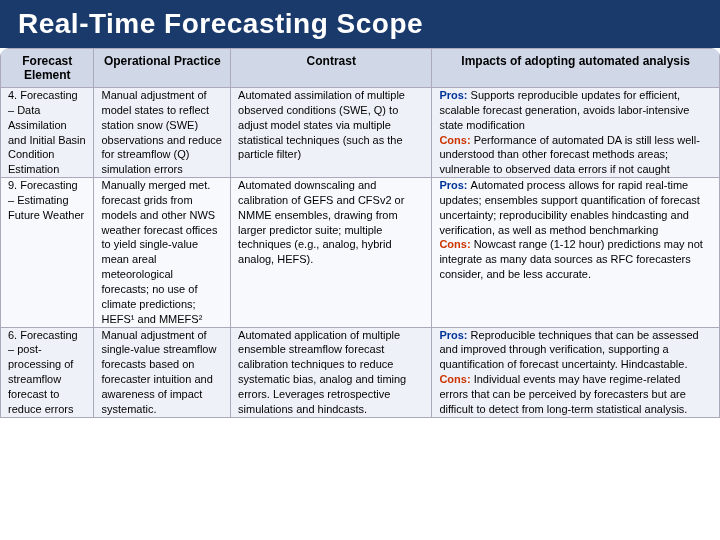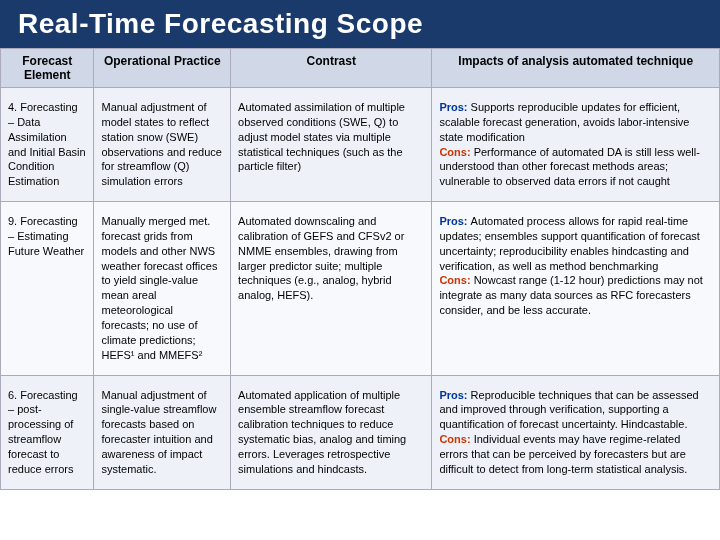--- a/index.html
+++ b/index.html
@@ -22,38 +22,39 @@
       color: #fff;
       padding: 8px 18px;
       font-size: 28px;
       font-weight: bold;
       letter-spacing: 0.5px;
     }
     .table-wrapper {
       flex: 1;
       overflow: hidden;
       padding: 0;
+      border-radius: 9px;
     }
     table {
       width: 100%;
       border-collapse: collapse;
       font-size: 11px;
       table-layout: fixed;
     }
     thead tr th {
       background: #d0d8e8;
       border: 1px solid #aab;
       padding: 5px 7px;
       font-weight: bold;
       font-size: 12px;
       vertical-align: top;
     }
     tbody tr td {
       border: 1px solid #aab;
-      padding: 12px 7px;
+      padding: 0 7px;
       vertical-align: top;
       line-height: 1.35;
     }
     tbody tr:nth-child(odd) td {
       background: #eef2f8;
     }
     tbody tr:nth-child(even) td {
       background: #f7f9fc;
     }
     .col-forecast { width: 13%; }
@@ -77,21 +78,21 @@
           <th class="col-forecast">
             <span>Forecast Element</span>
           </th>
           <th class="col-operational">
             <span>Operational Practice</span>
           </th>
           <th class="col-contrast">
             <span>Contrast</span>
           </th>
           <th class="col-impacts">
-            <span>Impacts of analysis automated technique</span>
+            <span>Impacts of adopting automated analysis</span>
           </th>
         </tr>
       </thead>
       <tbody id="table-body">
       <tr>
             <td>4. Forecasting – Data Assimilation and Initial Basin Condition Estimation</td>
             <td>Manual adjustment of model states to reflect station snow (SWE) observations and reduce for streamflow (Q) simulation errors</td>
             <td>Automated assimilation of multiple observed conditions (SWE, Q) to adjust model states via multiple statistical techniques (such as the particle filter)</td>
             <td><span class="pros">Pros: </span>Supports reproducible updates for efficient, scalable forecast generation, avoids labor-intensive state modification<br><span class="cons">Cons: </span>Performance of automated DA is still less well-understood than other forecast methods areas; vulnerable to observed data errors if not caught</td>
           </tr>

